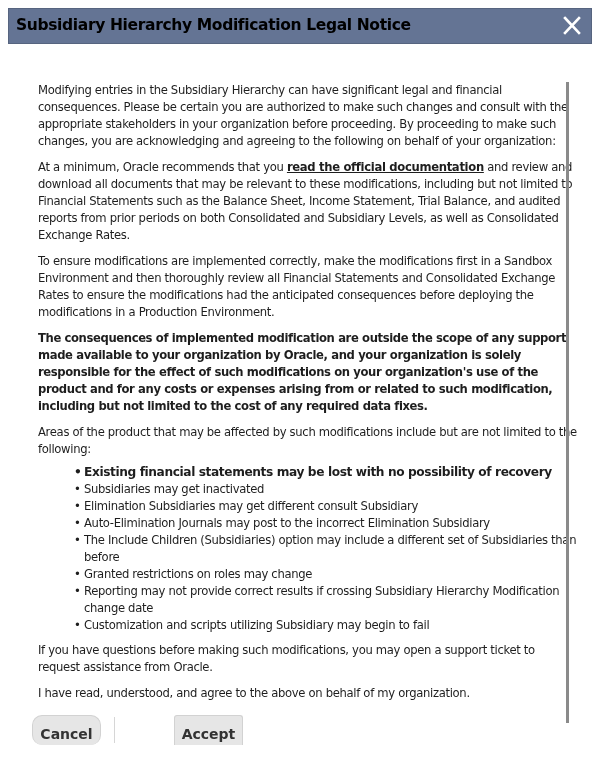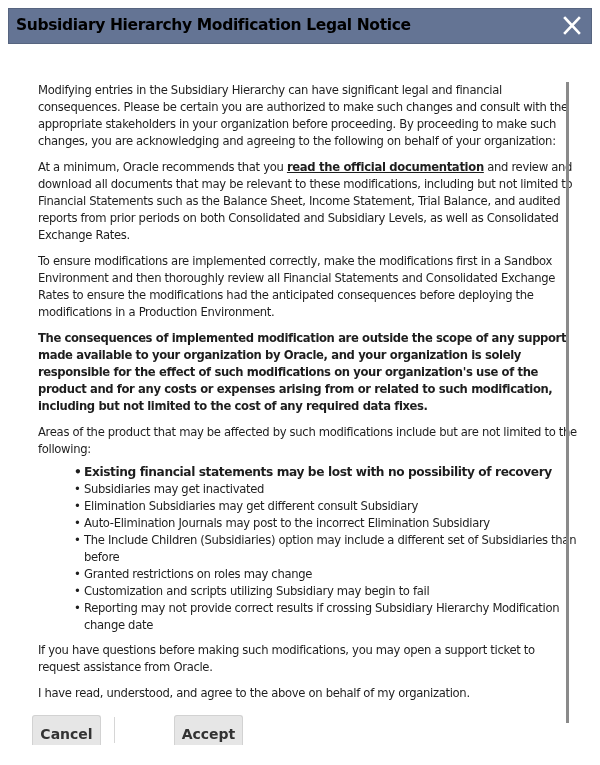--- a/index.html
+++ b/index.html
@@ -94,21 +94,21 @@
       border-radius: 3px 3px 0 0;
       font-family: "DejaVu Sans", "Liberation Sans", sans-serif;
       font-size: 14px;
       font-weight: bold;
       color: #333333;
       box-sizing: border-box;
       padding: 6px 0 0 0;
       text-align: center;
       cursor: pointer;
     }
-    .cancel-btn { left: 32px; width: 69px; }
+    .cancel-btn { left: 32px; width: 69px; border-radius: 10px; }
     .accept-btn { left: 133px; width: 69px; margin-left: 41px; }
     .btn-separator {
       position: absolute;
       left: 114px; top: 717px;
       width: 1px; height: 26px;
       background: #d6d6d6;
     }
   </style>
 </head>
 <body>
@@ -130,22 +130,22 @@
     <p>To ensure modifications are implemented correctly, make the modifications first in a Sandbox Environment and then thoroughly review all Financial Statements and Consolidated Exchange Rates to ensure the modifications had the anticipated consequences before deploying the modifications in a Production Environment.</p>
     <p class="bold">The consequences of implemented modification are outside the scope of any support made available to your organization by Oracle, and your organization is solely responsible for the effect of such modifications on your organization's use of the product and for any costs or expenses arising from or related to such modification, including but not limited to the cost of any required data fixes.</p>
     <p style="margin-bottom:6px">Areas of the product that may be affected by such modifications include but are not limited to the following:</p>
     <ul class="affected">
       <li class="bold">Existing financial statements may be lost with no possibility of recovery</li>
       <li>Subsidiaries may get inactivated</li>
       <li>Elimination Subsidiaries may get different consult Subsidiary</li>
       <li>Auto-Elimination Journals may post to the incorrect Elimination Subsidiary</li>
       <li>The Include Children (Subsidiaries) option may include a different set of Subsidiaries than before</li>
       <li>Granted restrictions on roles may change</li>
+      <li>Reporting may not provide correct results if crossing Subsidiary Hierarchy Modification change date</li>
       <li>Customization and scripts utilizing Subsidiary may begin to fail</li>
-      <li>Reporting may not provide correct results if crossing Subsidiary Hierarchy Modification change date</li>
     </ul>
     <p>If you have questions before making such modifications, you may open a support ticket to request assistance from Oracle.</p>
     <p>I have read, understood, and agree to the above on behalf of my organization.</p>
   </div>
 
   <div class="scroll-track"></div>
 
   <button class="btn cancel-btn">Cancel</button>
   <div class="btn-separator"></div>
   <button class="btn accept-btn">Accept</button>

